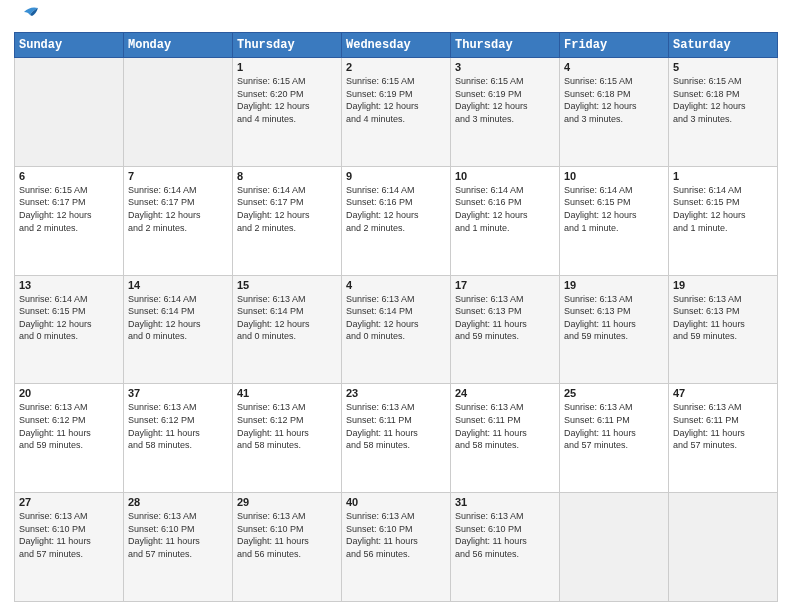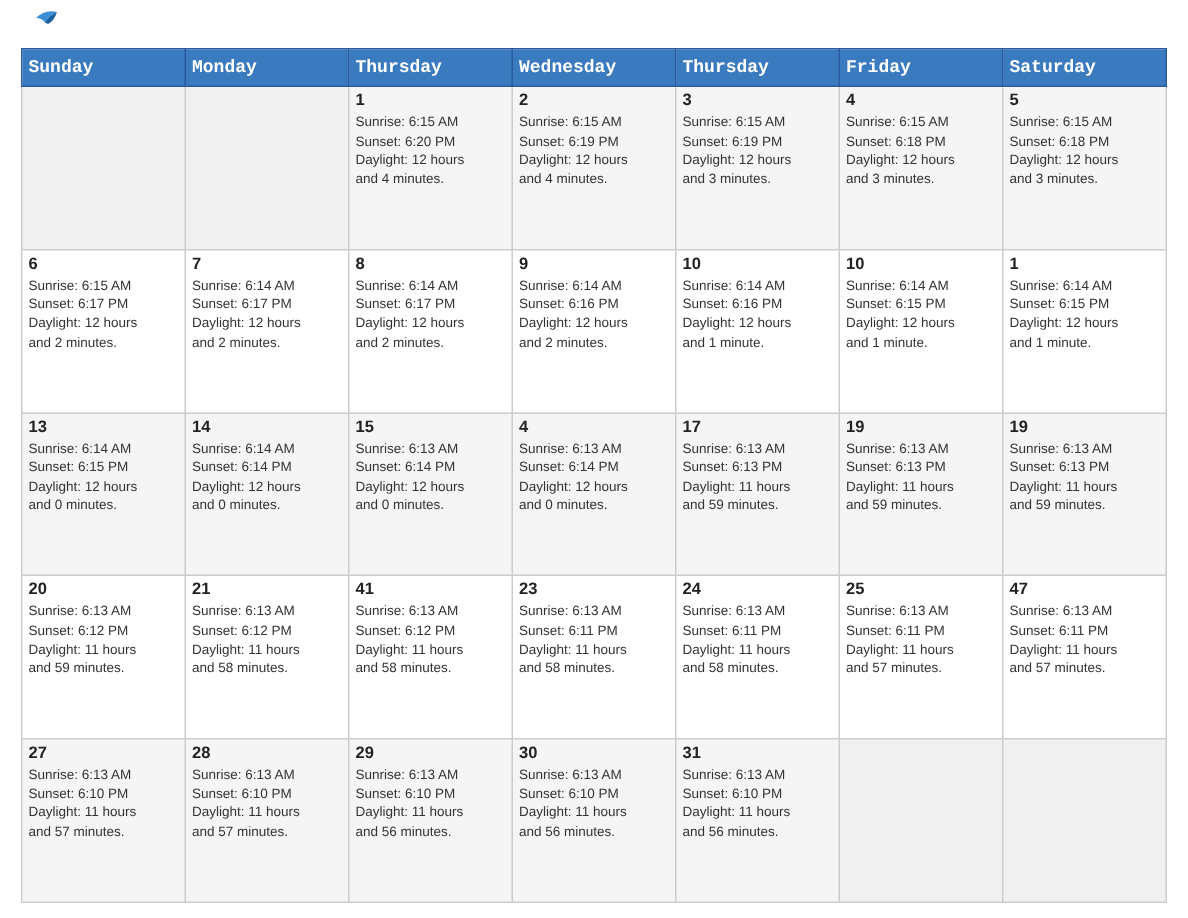--- a/index.html
+++ b/index.html
@@ -219,21 +219,21 @@
           <td><span class="day-num">19</span><span class="day-info" style="white-space: pre-line;">Sunrise: 6:13 AM
 Sunset: 6:13 PM
 Daylight: 11 hours
 and 59 minutes.</span></td>
         </tr>
         <tr>
           <td><span class="day-num">20</span><span class="day-info" style="white-space: pre-line;">Sunrise: 6:13 AM
 Sunset: 6:12 PM
 Daylight: 11 hours
 and 59 minutes.</span></td>
-          <td><span class="day-num">21</span><span class="day-info" style="white-space: pre-line;">Sunrise: 6:13 AM
+          <td><span class="day-num">37</span><span class="day-info" style="white-space: pre-line;">Sunrise: 6:13 AM
 Sunset: 6:12 PM
 Daylight: 11 hours
 and 58 minutes.</span></td>
           <td><span class="day-num">41</span><span class="day-info" style="white-space: pre-line;">Sunrise: 6:13 AM
 Sunset: 6:12 PM
 Daylight: 11 hours
 and 58 minutes.</span></td>
           <td><span class="day-num">23</span><span class="day-info" style="white-space: pre-line;">Sunrise: 6:13 AM
 Sunset: 6:11 PM
 Daylight: 11 hours
@@ -257,21 +257,21 @@
 Daylight: 11 hours
 and 57 minutes.</span></td>
           <td><span class="day-num">28</span><span class="day-info" style="white-space: pre-line;">Sunrise: 6:13 AM
 Sunset: 6:10 PM
 Daylight: 11 hours
 and 57 minutes.</span></td>
           <td><span class="day-num">29</span><span class="day-info" style="white-space: pre-line;">Sunrise: 6:13 AM
 Sunset: 6:10 PM
 Daylight: 11 hours
 and 56 minutes.</span></td>
-          <td><span class="day-num">30</span><span class="day-info" style="white-space: pre-line;">Sunrise: 6:13 AM
+          <td><span class="day-num">40</span><span class="day-info" style="white-space: pre-line;">Sunrise: 6:13 AM
 Sunset: 6:10 PM
 Daylight: 11 hours
 and 56 minutes.</span></td>
           <td><span class="day-num">31</span><span class="day-info" style="white-space: pre-line;">Sunrise: 6:13 AM
 Sunset: 6:10 PM
 Daylight: 11 hours
 and 56 minutes.</span></td>
           <td class="empty-cell"></td>
           <td class="empty-cell"></td>
         </tr>

